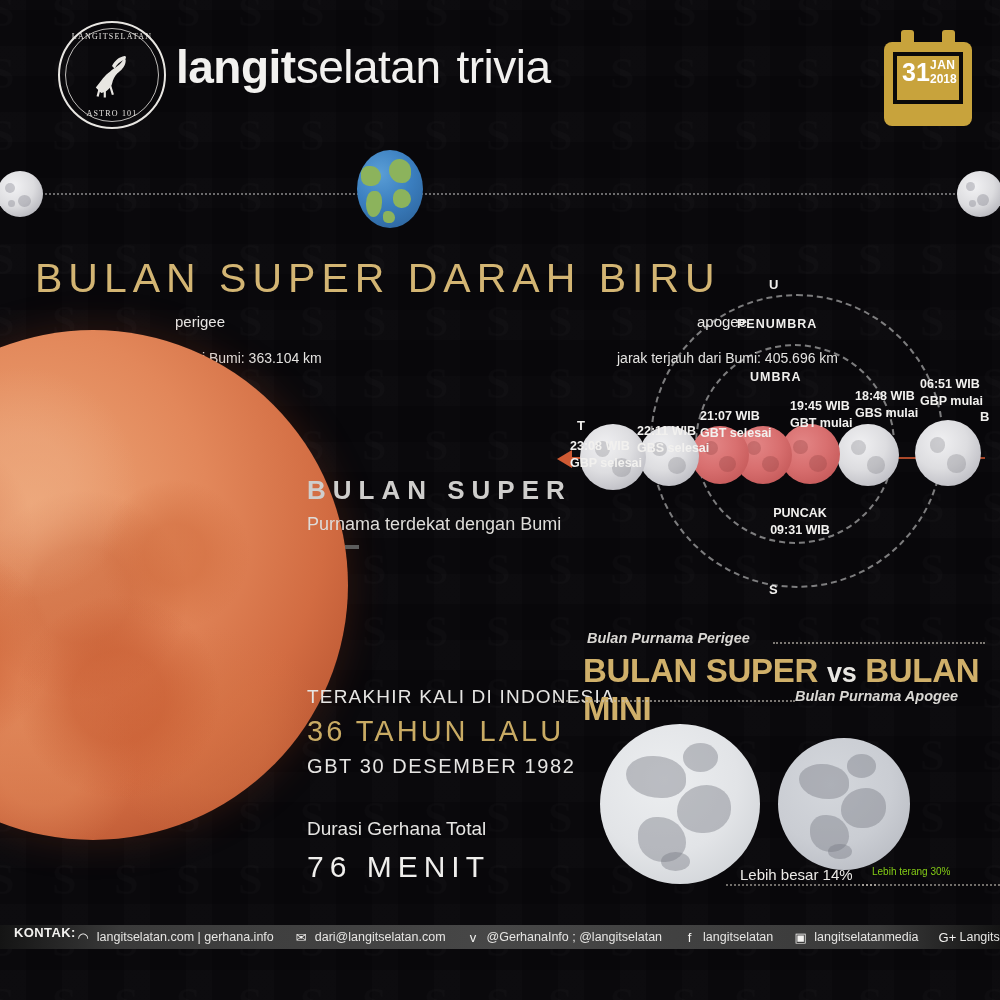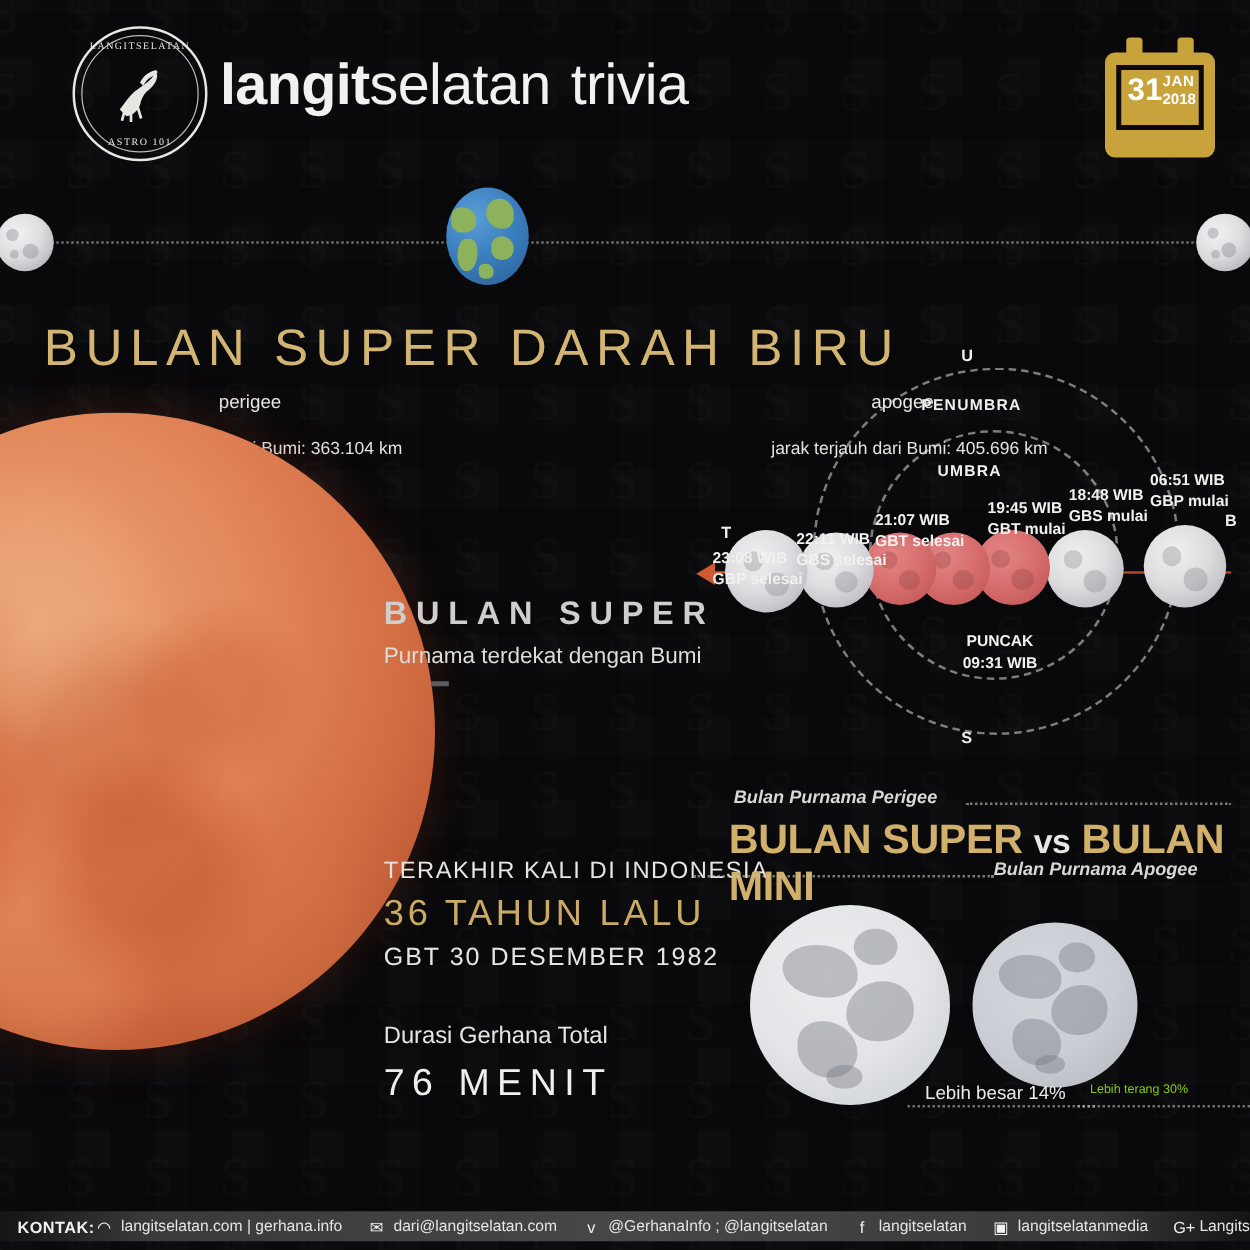--- a/index.html
+++ b/index.html
@@ -118,21 +118,21 @@
   .vmoon{position:absolute;border-radius:50%;}
   .vmoon .mare{position:absolute;background:rgba(120,122,130,.42);}
   #vsCapA{position:absolute;left:740px;top:866px;color:#eceae7;font-size:15px;}
   #vsCapB{position:absolute;left:872px;top:866px;color:#84cc16;font-size:10px;}
   #vsDotA{position:absolute;left:726px;top:884px;width:150px;border-top:2px dotted rgba(200,195,185,.55);}
   #vsDotB{position:absolute;left:862px;top:884px;width:138px;border-top:2px dotted rgba(200,195,185,.55);}
 
   
   #footer{position:absolute;left:0;top:925px;width:1000px;height:24px;
     background:linear-gradient(90deg,#141414 0%,#3a3a3a 12%,#474747 50%,#3a3a3a 88%,#141414 100%);
-    display:flex;align-items:center;margin-top:44px;}
+    display:flex;}
   #footer .kontak{color:#f2f1ef;font-size:13px;font-weight:bold;letter-spacing:.4px;margin-left:14px;width:72px;}
   #footer .fitem{display:flex;align-items:center;color:#e6e5e3;font-size:12.5px;margin-right:20px;white-space:nowrap;}
   #footer .fico{display:inline-block;margin-right:6px;color:#f2f1ef;font-size:13px;width:15px;text-align:center;}
 </style>
 </head>
 <body>
 
 <div id="page">
 
   <div id="watermark">

